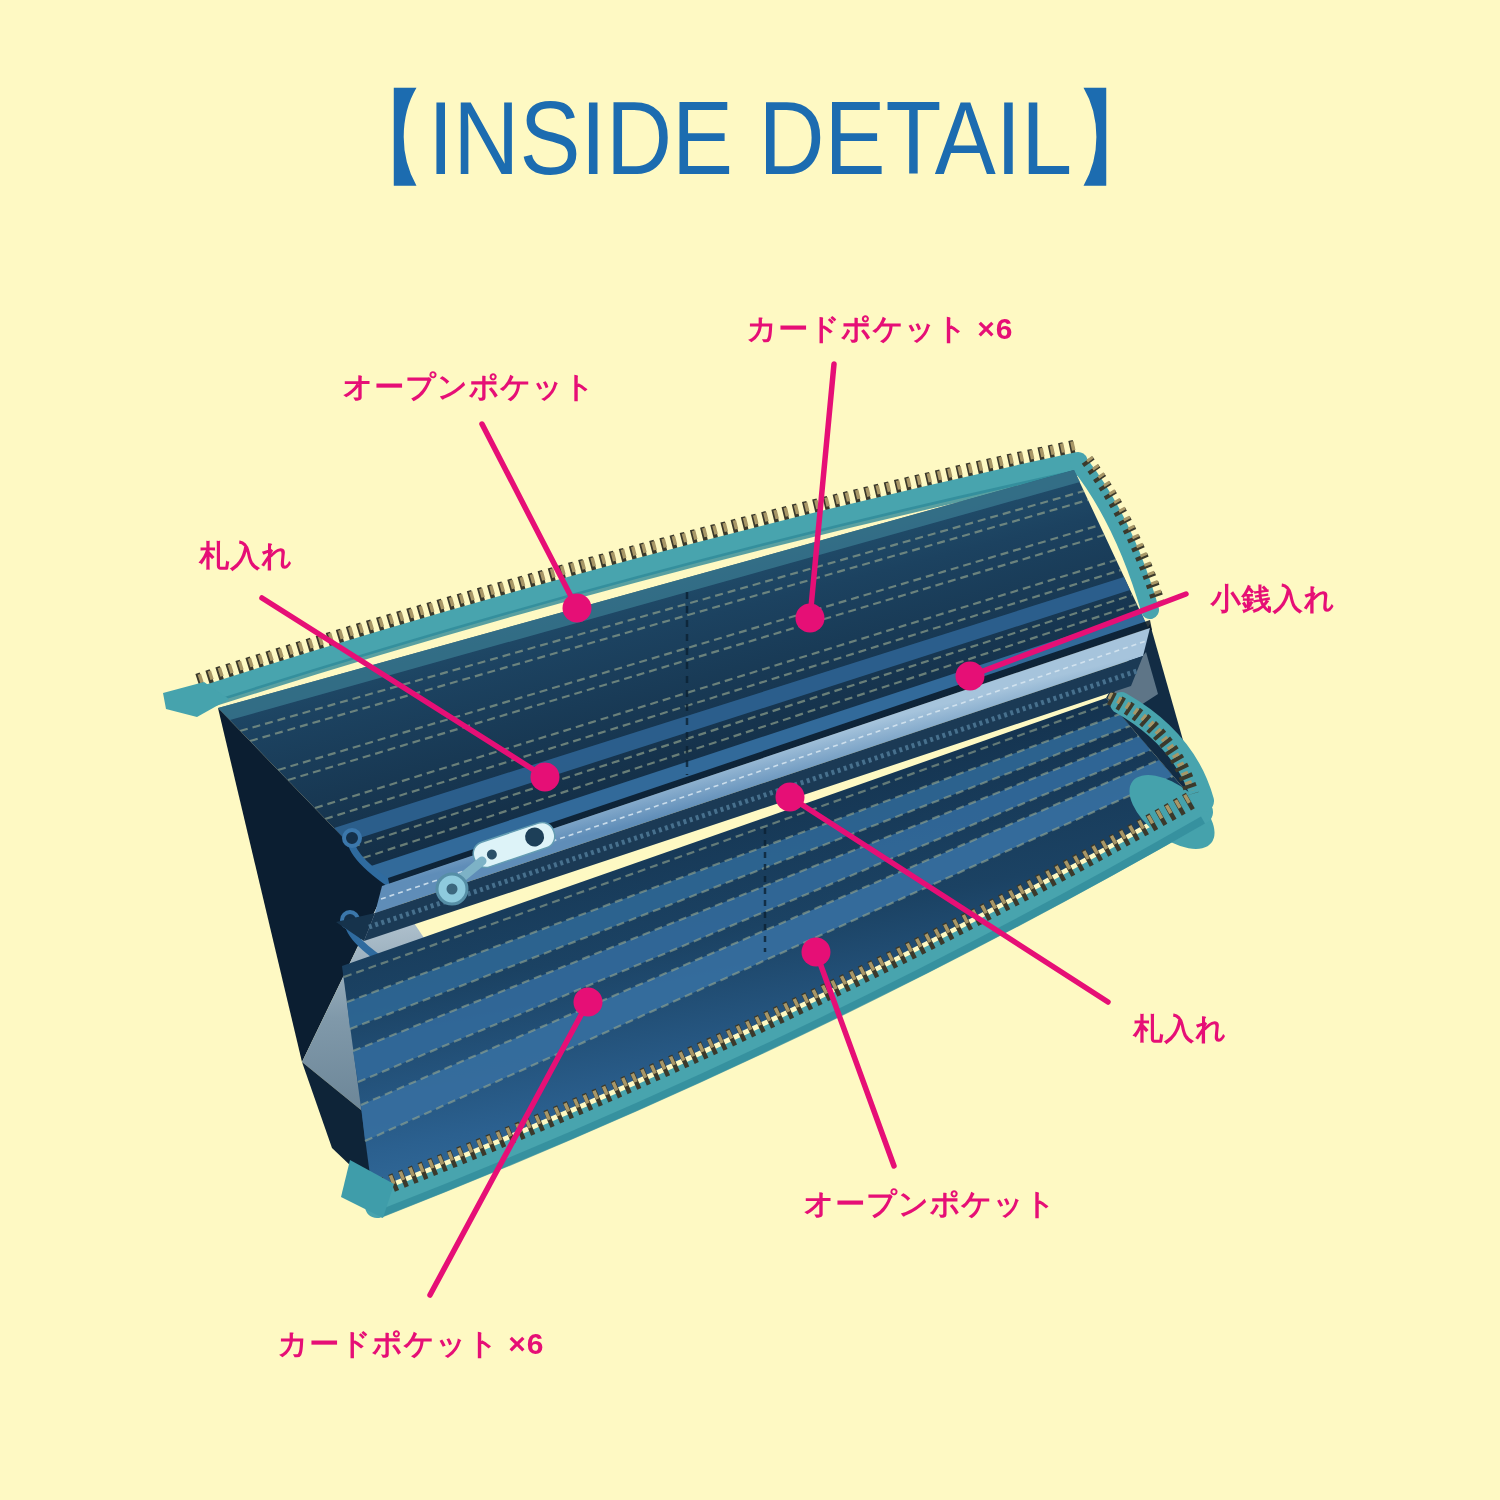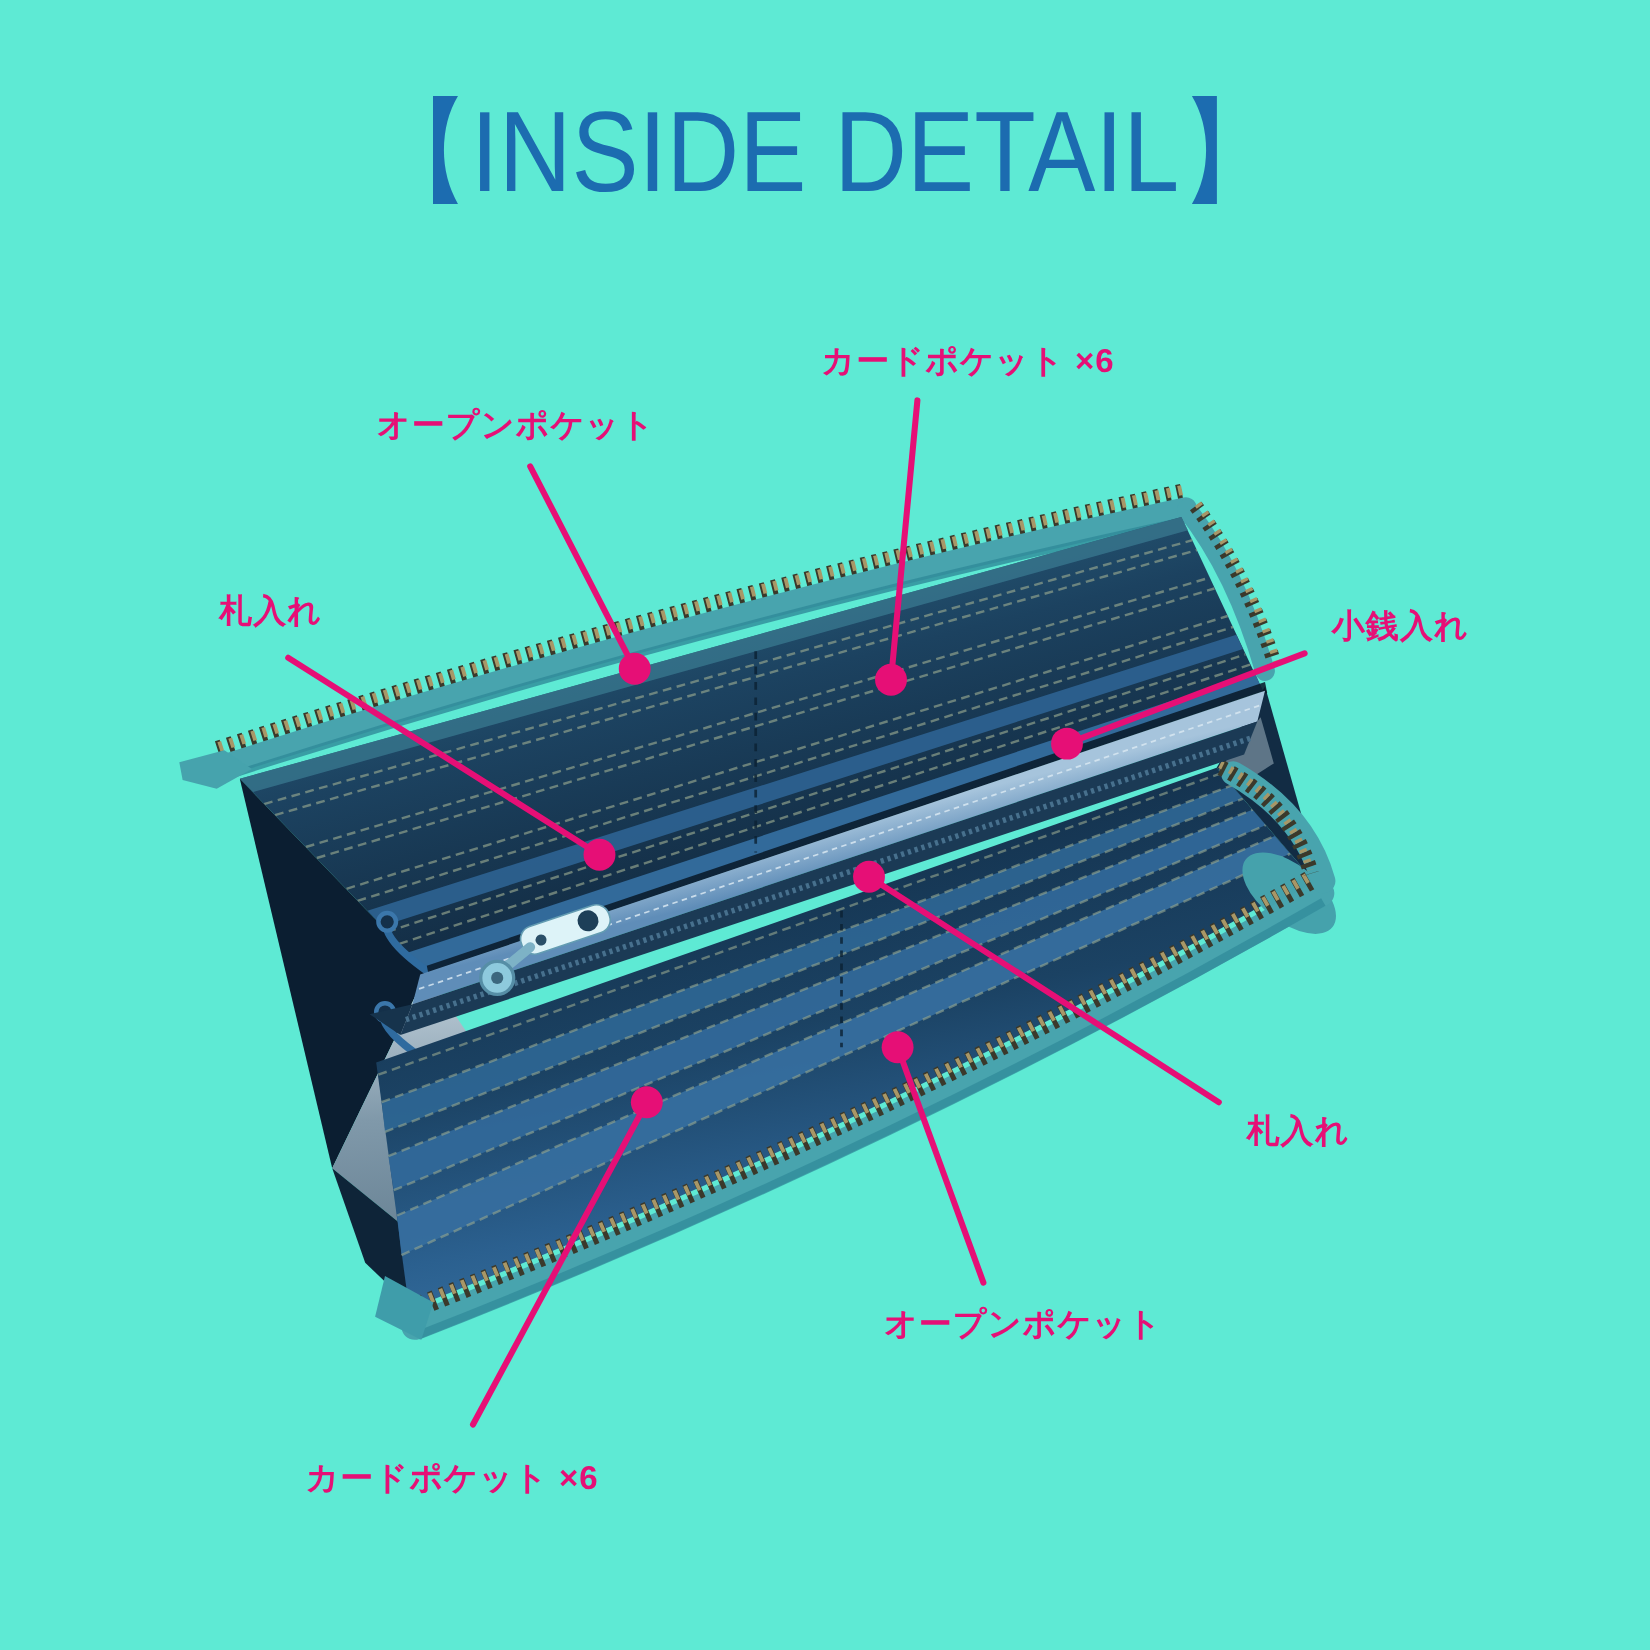--- a/index.html
+++ b/index.html
@@ -1,26 +1,26 @@
 <!DOCTYPE html>
 <html><head>
 <meta charset="utf-8">
 <style>
   html,body{margin:0;padding:0;background:#ffffff;}
-  .canvas{position:relative;width:1500px;height:1500px;background:#5eead4;overflow:hidden;
+  .canvas{position:relative;width:1500px;height:1500px;background:#fef9c3;overflow:hidden;
           font-family:"Liberation Sans","DejaVu Sans",sans-serif;}
   .title{position:absolute;left:750px;top:140px;transform:translate(-50%,-50%) scaleX(.88);
          font-size:104px;font-weight:500;color:#1c6cb0;white-space:nowrap;letter-spacing:0px;}
   .wallet-svg{position:absolute;left:0;top:0;width:1500px;height:1500px;}
   .label{position:absolute;transform:translate(-50%,-50%);font-size:30px;font-weight:700;
          color:#e60f76;white-space:nowrap;letter-spacing:1px;}
   .l-card-top   {left:880px; top:329px;}
   .l-open-top   {left:469px; top:387px;}
   .l-bill-left  {left:246px; top:556px;}
-  .l-coin       {left:1273px;top:570px;}
+  .l-coin       {left:1273px;top:599px;}
   .l-bill-right {left:1180px;top:1029px;}
   .l-open-bottom{left:930px; top:1204px;}
   .l-card-bottom{left:411px; top:1344px;}
 </style>
 </head>
 <body>
 
 <div class="canvas">
 
   <div class="title">【INSIDE DETAIL】</div>

